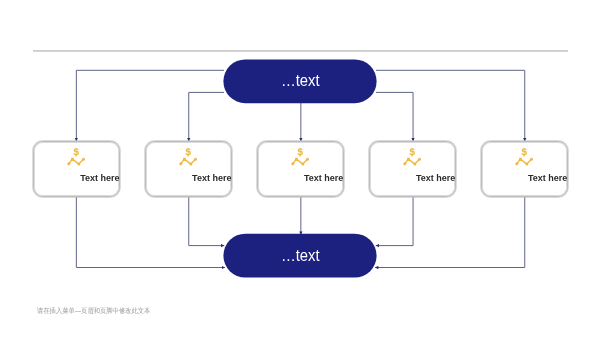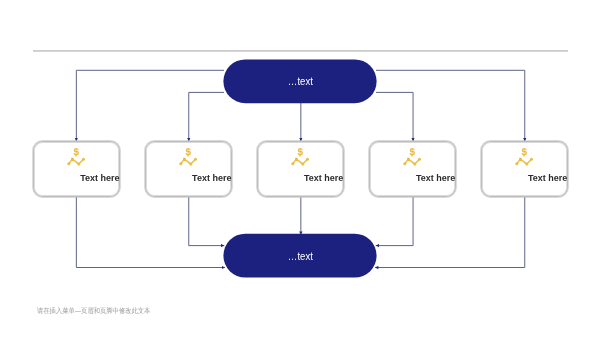--- a/index.html
+++ b/index.html
@@ -1,21 +1,21 @@
 <!DOCTYPE html>
 <html><head>
 <meta charset="utf-8">
 <style>
   html,body{margin:0;padding:0;}
   body{width:600px;height:337px;background:#ffffff;font-family:"Liberation Sans",sans-serif;overflow:hidden;}
   #slide{position:relative;width:600px;height:337px;background:#fff;filter:opacity(1);}
   .rule{position:absolute;left:32.6px;top:50px;width:535px;height:2px;background:linear-gradient(#cccccc 0 1px, #d6d6d6 1px 2px);}
   svg.conns{position:absolute;left:0;top:0;width:600px;height:337px;}
   .pill span{position:relative;top:0px;display:inline-block;transform:scaleX(0.87);}
-  .pill{position:absolute;background:transparent;border-radius:22px;display:flex;align-items:center;justify-content:center;color:#fff;font-size:11px;}
+  .pill{position:absolute;background:transparent;border-radius:22px;display:flex;align-items:center;justify-content:center;color:#fff;font-size:17px;}
   .box{position:absolute;background:#fff;border:1px solid #bebebe;border-radius:9.5px;box-sizing:border-box;box-shadow:0 0 0 0.9px rgba(185,185,185,0.55), inset 0 0 0 0.9px rgba(185,185,185,0.55);}
   .box .icon{position:absolute;left:33.15px;top:6.1px;line-height:0;}
   .box .label{position:absolute;left:0;right:0;top:30.5px;text-align:right;font-size:9px;font-weight:bold;color:#2b2b2b;}
   .footer{position:absolute;left:37px;top:306.2px;font-size:7px;line-height:9px;color:#9a9a9a;transform-origin:0 50%;transform:scaleX(0.9);white-space:nowrap;}
   .pageno{position:absolute;left:555px;top:306px;font-size:7.6px;line-height:9px;color:#9e9e9e;margin-top:39px;}
 </style>
 </head>
 <body>
 
 <div id="slide">

